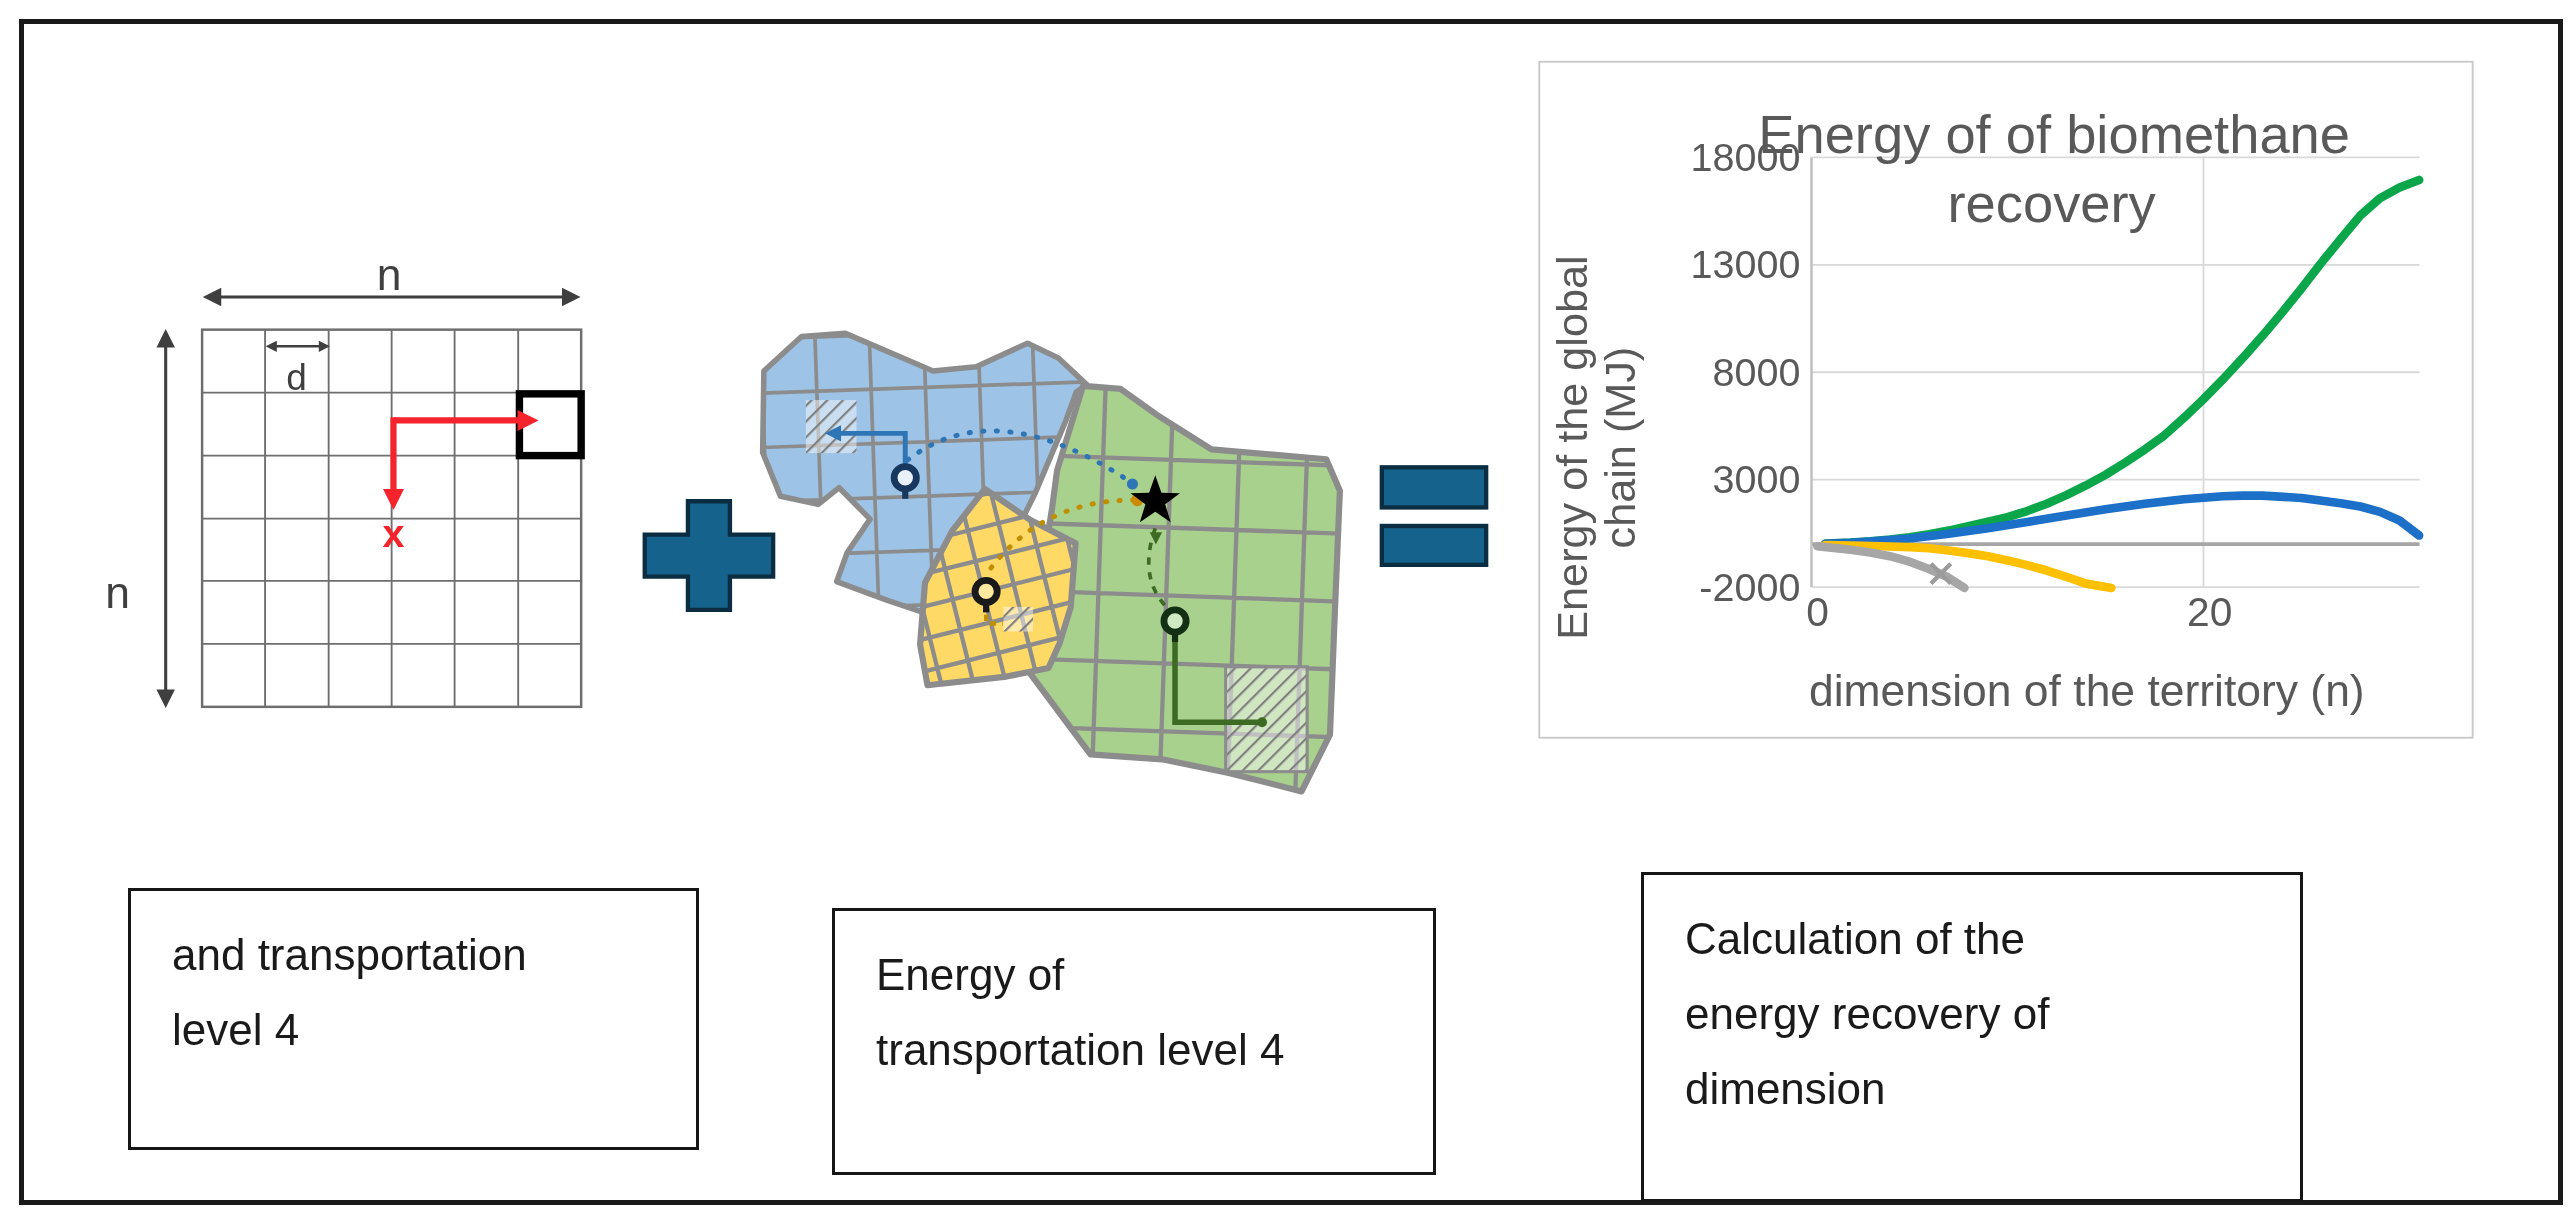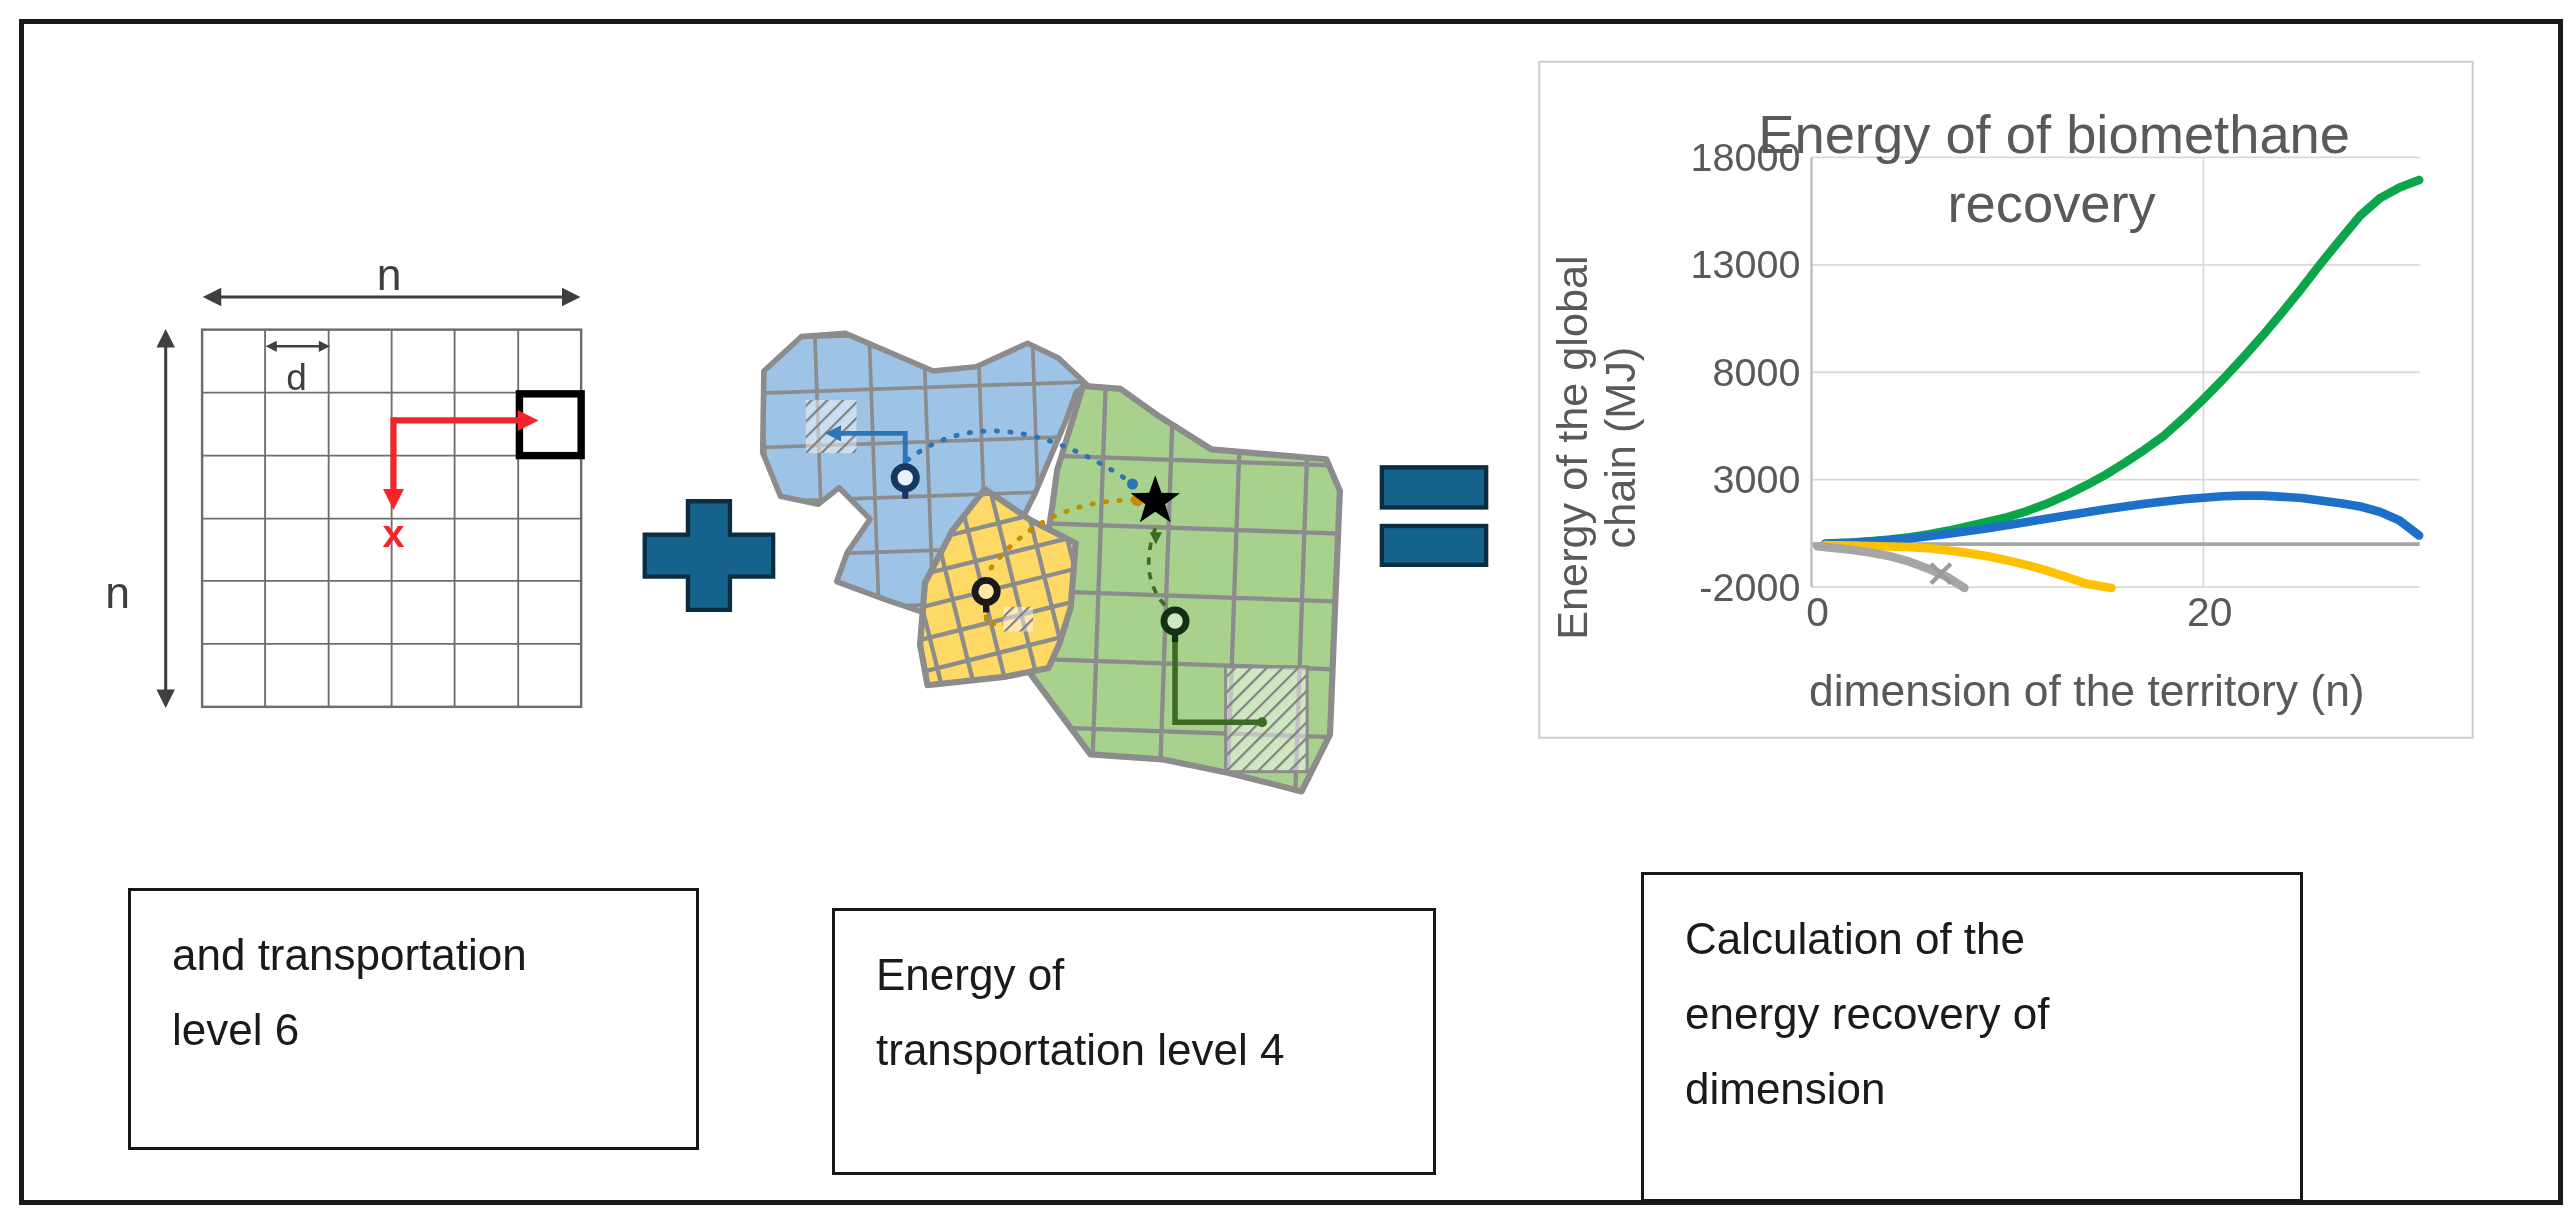--- a/index.html
+++ b/index.html
@@ -171,21 +171,21 @@
 
       <text transform="rotate(-90 2570 725)" x="2570" y="725" font-size="70" fill="#595959" text-anchor="middle">Energy of the global</text>
       <text transform="rotate(-90 2648 725)" x="2648" y="725" font-size="70" fill="#595959" text-anchor="middle">chain (MJ)</text>
 
       <text x="3380" y="1144" font-size="72" fill="#595959" text-anchor="middle">dimension of the territory (n)</text>
     </g>
   </svg>
 
   <div class="label-box" style="left:128px;top:888px;width:571px;height:262px;">
     <div>and transportation</div>
-    <div>level 6</div>
+    <div>level 4</div>
   </div>
   <div class="label-box" style="left:832px;top:896px;width:604px;height:267px;margin-top:12px;">
     <div>Energy of</div>
     <div>transportation level 4</div>
   </div>
   <div class="label-box" style="left:1641px;top:872px;width:662px;height:330px;">
     <div>Calculation of the</div>
     <div>energy recovery of</div>
     <div>dimension</div>
   </div>

